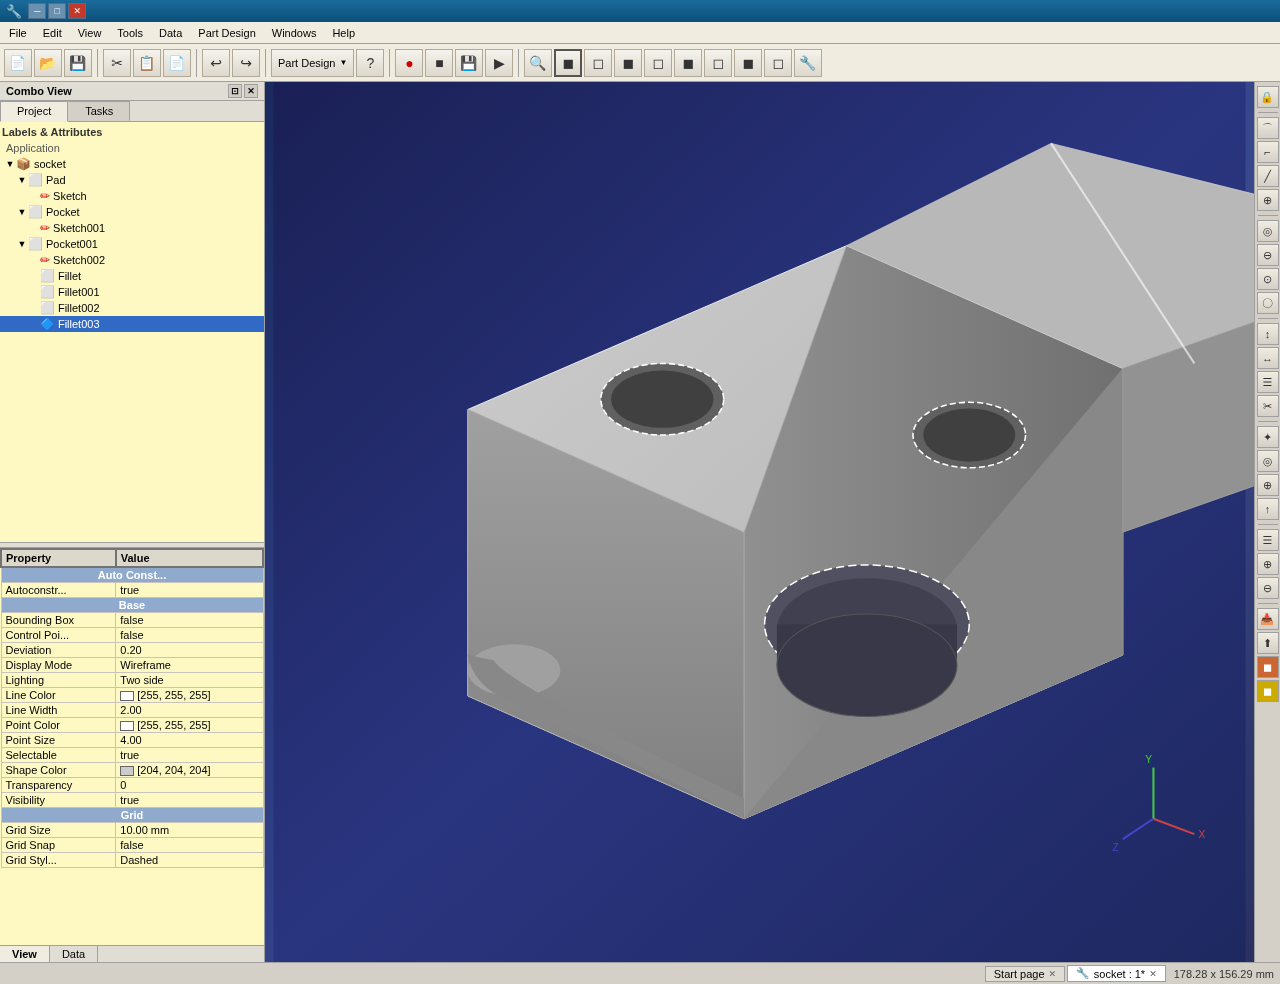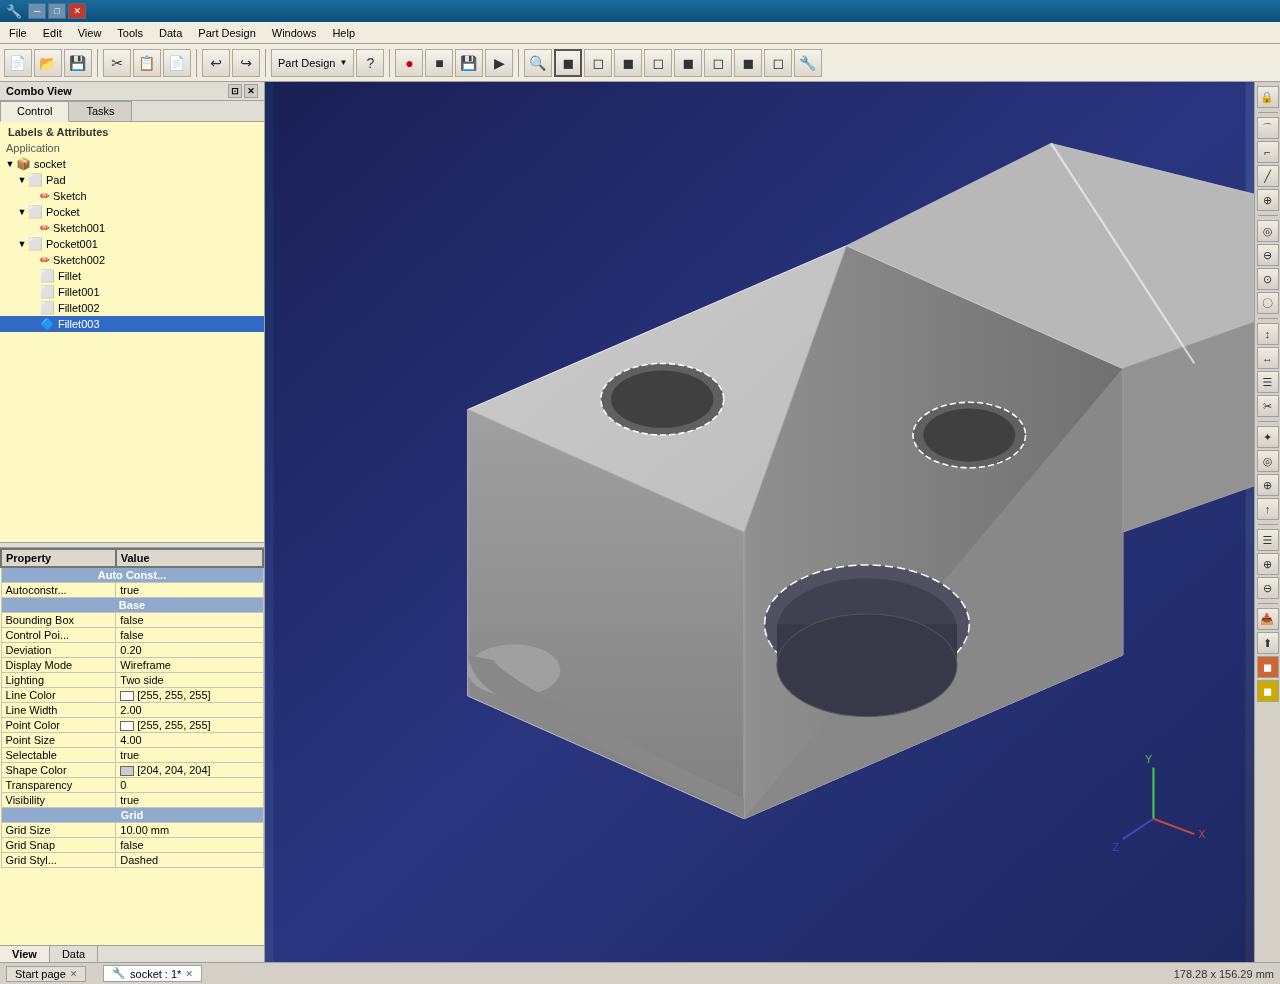--- a/index.html
+++ b/index.html
@@ -115,21 +115,21 @@
     .panel-tab.active {
       background: #f0ece0;
       border-color: #a0a0a0;
       border-bottom-color: #f0ece0;
       margin-bottom: -1px;
       z-index: 1;
     }
 
     
     #labels-section {
-      padding: 4px 8px 2px;
+      padding: 4px 2px 2px;
       font-weight: bold;
       font-size: 11px;
       color: #333;
     }
 
     
     #app-label {
       padding: 2px 6px;
       font-size: 11px;
       color: #555;
@@ -267,22 +267,23 @@
       border-top: 1px solid #a0a0a0;
       display: flex;
       align-items: center;
       padding: 0 6px;
       font-size: 11px;
       gap: 8px;
     }
     .tab-bar-bottom {
       display: flex;
       align-items: center;
-      gap: 17px;
+      gap: 2px;
       flex: 1;
+      justify-content: flex-end;
     }
     .page-tab {
       display: flex;
       align-items: center;
       background: #e0ddd4;
       border: 1px solid #a0a0a0;
       padding: 1px 8px;
       font-size: 11px;
       cursor: pointer;
       gap: 4px;
@@ -357,21 +358,21 @@
 
     <div id="combo-header">
       <span class="combo-title">Combo View</span>
       <div class="combo-controls">
         <div class="combo-btn">⊡</div>
         <div class="combo-btn">✕</div>
       </div>
     </div>
 
     <div id="panel-tabs">
-      <div class="panel-tab active">Control</div>
+      <div class="panel-tab active">Project</div>
       <div class="panel-tab">Tasks</div>
     </div>
 
     <div id="labels-section">Labels &amp; Attributes</div>
     <div id="app-label">Application</div>
 
     <div id="tree-area">
 
       <div class="tree-item">
         <span class="tree-indent" style="width:4px"></span>

